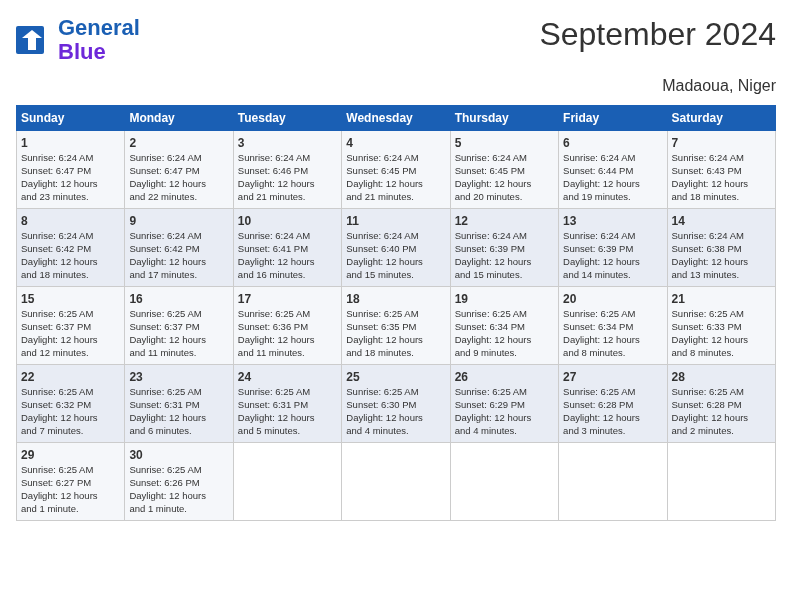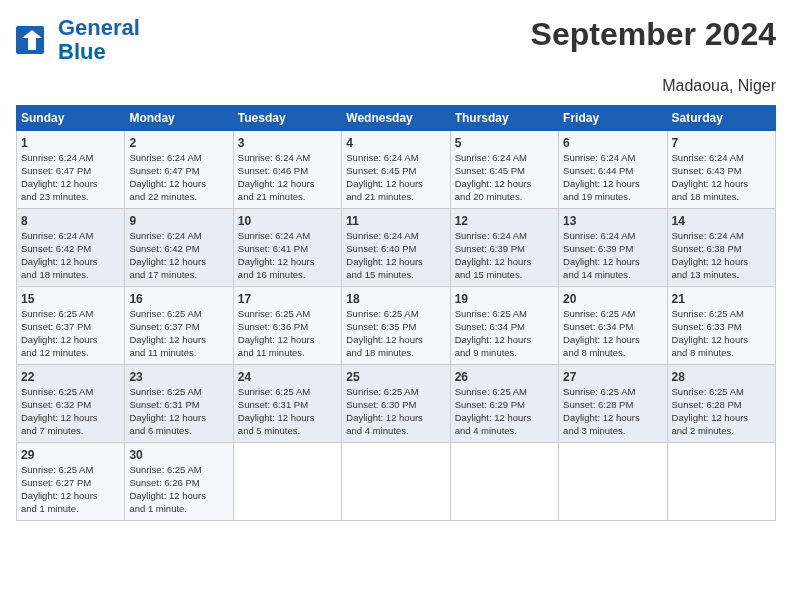--- a/index.html
+++ b/index.html
@@ -39,21 +39,21 @@
     .logo-icon {
       width: 28px;
       height: 28px;
       margin-right: 2px;
     }
     .title-block {
       text-align: right;
     }
     .month-title {
       font-size: 32px;
-      font-weight: bold;
+      font-weight: normal;
       color: #333;
     }
     .location-title {
       font-size: 16px;
       color: #333;
       margin-top: 24px;
     }
     .calendar {
       width: 100%;
       border-collapse: collapse;
@@ -100,21 +100,21 @@
 
 <div class="page">
   <div class="header">
     <div class="logo">
       <svg class="logo-icon" viewBox="0 0 28 28">
         <rect x="0" y="0" width="28" height="28" rx="2" fill="#1a5fb4"></rect>
         <polygon points="16,4 26,12 20,12 20,24 12,24 12,12 6,12" fill="white"></polygon>
       </svg>
       <div class="logo-text">
         <span style="color:#1a5fb4">General</span><br>
-        <span style="color:#0369a1">Blue</span>
+        <span style="color:#6d28d9">Blue</span>
       </div>
     </div>
     <div class="title-block">
       <div class="month-title">September 2024</div>
       <div class="location-title">Madaoua, Niger</div>
     </div>
   </div>
 
   <table class="calendar">
     <thead>

